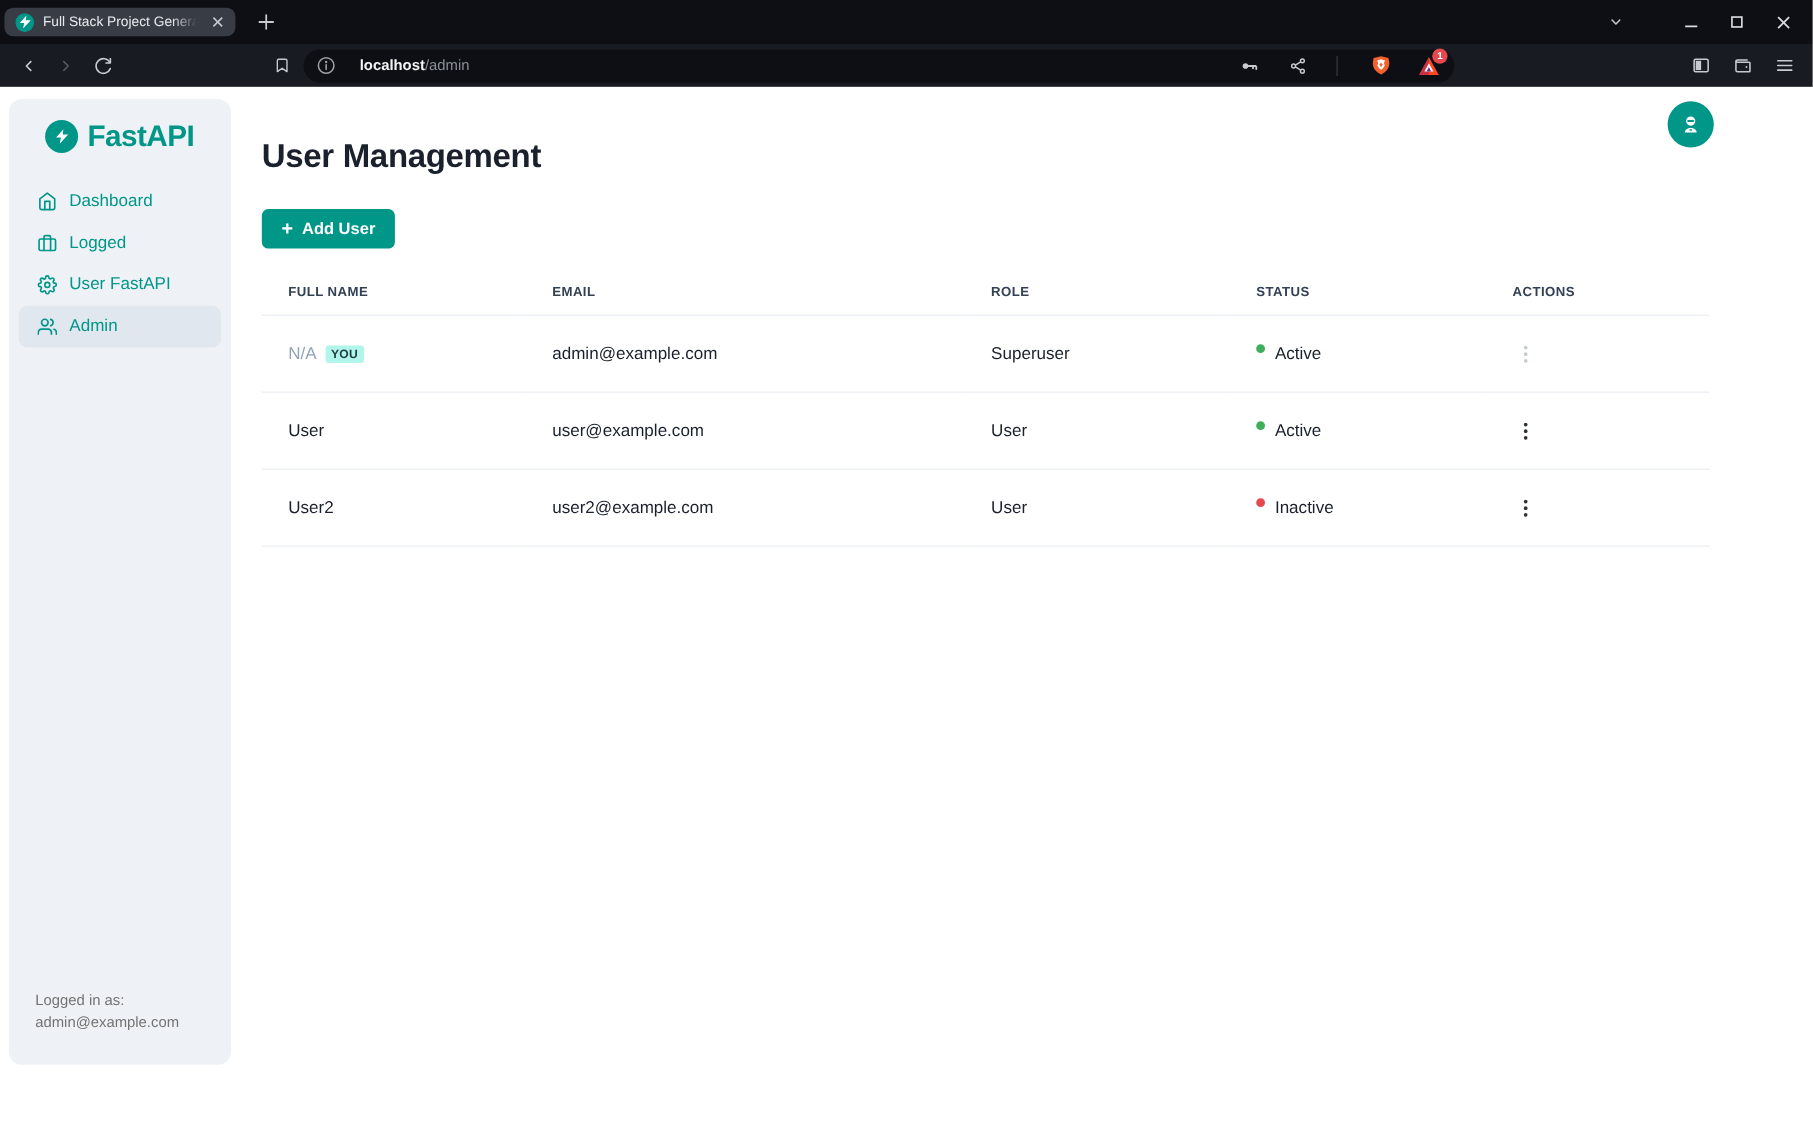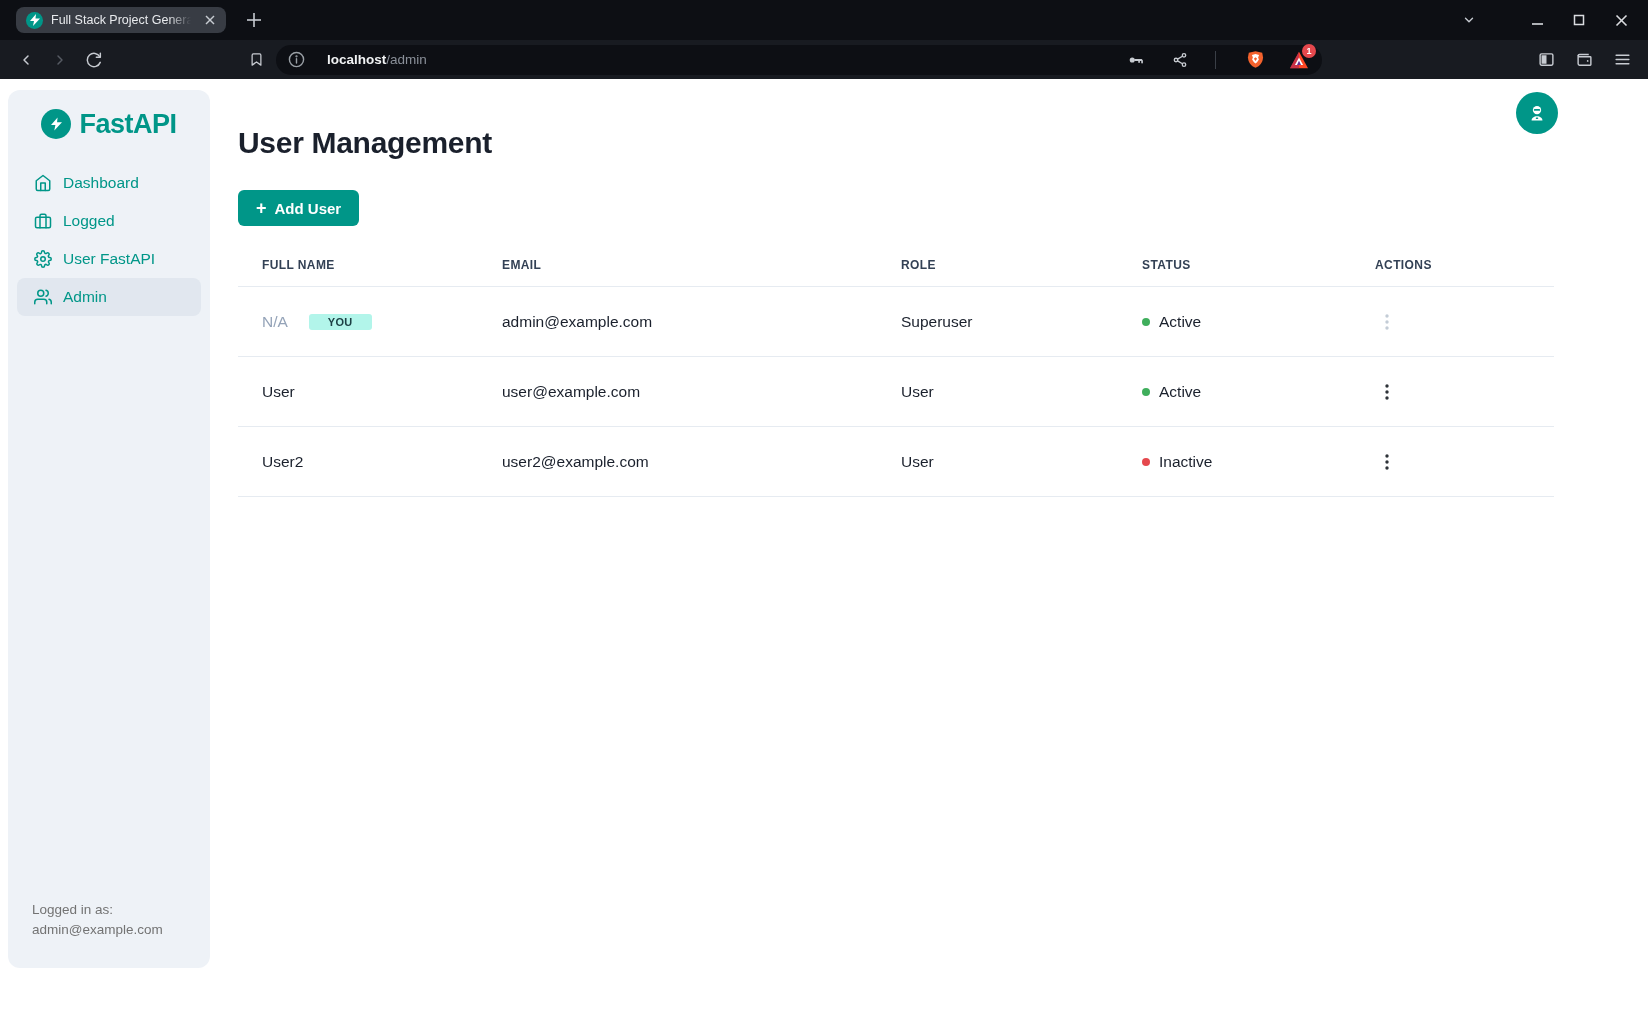--- a/index.html
+++ b/index.html
@@ -1,21 +1,21 @@
 <!DOCTYPE html>
 <html style="--accent: #009688; --dot-active: #3fae5c; --dot-inactive: #e5484d; --you-bg: #b2f5ea; --you-text: #1d4044;"><head>
 <meta charset="utf-8">
 <style>
   * { margin:0; padding:0; box-sizing:border-box; }
   html,body { width:1648px; height:1025px; overflow:hidden; font-family:"Liberation Sans", sans-serif; background:#fff; }
 
   
   .tabstrip { height:40px; background:#0d0f14; display:flex; align-items:center; position:relative; }
   .tab { display:flex; align-items:center; gap:8px; background:#383c44; height:26px; width:210px;
-         margin-left:16px; border-radius:8px; padding:0 8px 0 10px; position:relative; overflow:hidden; }
+         margin-left:4px; border-radius:8px; padding:0 8px 0 10px; position:relative; overflow:hidden; }
   .tab-favicon { width:17px; height:17px; border-radius:50%; background:var(--accent); display:flex; align-items:center; justify-content:center; flex:none; }
   .tab-title { color:#e8eaed; font-size:12.5px; white-space:nowrap; overflow:hidden; flex:1;
                -webkit-mask-image:linear-gradient(90deg,#000 82%,transparent 98%);
                mask-image:linear-gradient(90deg,#000 82%,transparent 98%); }
   .tab-close { color:#c7cbd1; flex:none; width:16px; height:16px; display:flex; align-items:center; justify-content:center; border-radius:4px; }
   .newtab { color:#c7cbd1; font-size:20px; margin-left:14px; width:28px; height:28px; display:flex; align-items:center; justify-content:center; border-radius:6px; }
   .win-controls { position:absolute; right:14px; top:0; height:40px; display:flex; align-items:center; gap:16px; color:#dadce0; }
   .win-controls .wbtn { width:26px; height:26px; display:flex; align-items:center; justify-content:center; }
   .tabsearch { position:absolute; right:172px; top:0; height:40px; display:flex; align-items:center; color:#c7cbd1; }
 
@@ -59,23 +59,23 @@
                   font-family:inherit; font-size:15px; font-weight:700; padding:0 18px; display:inline-flex; align-items:center; gap:8px; cursor:pointer; }
   .add-user-btn .plus { font-size:18px; font-weight:700; line-height:1; }
 
   table.users { margin-top:32px; border-collapse:collapse; width:1316px; table-layout:fixed; }
   table.users col.c1 { width:240px; } table.users col.c2 { width:399px; } table.users col.c3 { width:241px; }
   table.users col.c4 { width:233px; } table.users col.c5 { width:auto; }
   table.users th { text-align:left; font-size:12px; font-weight:700; color:#334155; letter-spacing:0.4px;
                    padding:0 24px 14px 24px; border-bottom:1px solid #e6ebf1; }
   table.users td { height:70px; padding:0 24px; border-bottom:1px solid #e6ebf1; font-size:15.5px; color:#1a202c; vertical-align:middle; }
   .name-muted { color:#94a3b8; }
-  .you-badge { display:inline-block; margin-left:21px; background:var(--you-bg); color:var(--you-text);
-               font-size:11px; font-weight:700; letter-spacing:0.3px; padding:2px 19px; border-radius:3px; vertical-align:1px; }
-  .status-cell { display:flex; align-items:center; gap:9px; }
+  .you-badge { display:inline-block; margin-left:8px; background:var(--you-bg); color:var(--you-text);
+               font-size:11px; font-weight:700; letter-spacing:0.3px; padding:2px 5px; border-radius:3px; vertical-align:1px; }
+  .status-cell { display:flex; gap:9px; }
   .dot { width:8px; height:8px; border-radius:50%; flex:none; }
   .dot.active { background:var(--dot-active); }
   .dot.inactive { background:var(--dot-inactive); }
   .kebab { background:none; border:none; cursor:pointer; width:24px; height:28px; display:flex; align-items:center; justify-content:center; color:#2d3238; }
   .kebab.disabled { color:#c3ccd6; }
 
   svg { display:block; }
 </style>
 </head>
 <body>

